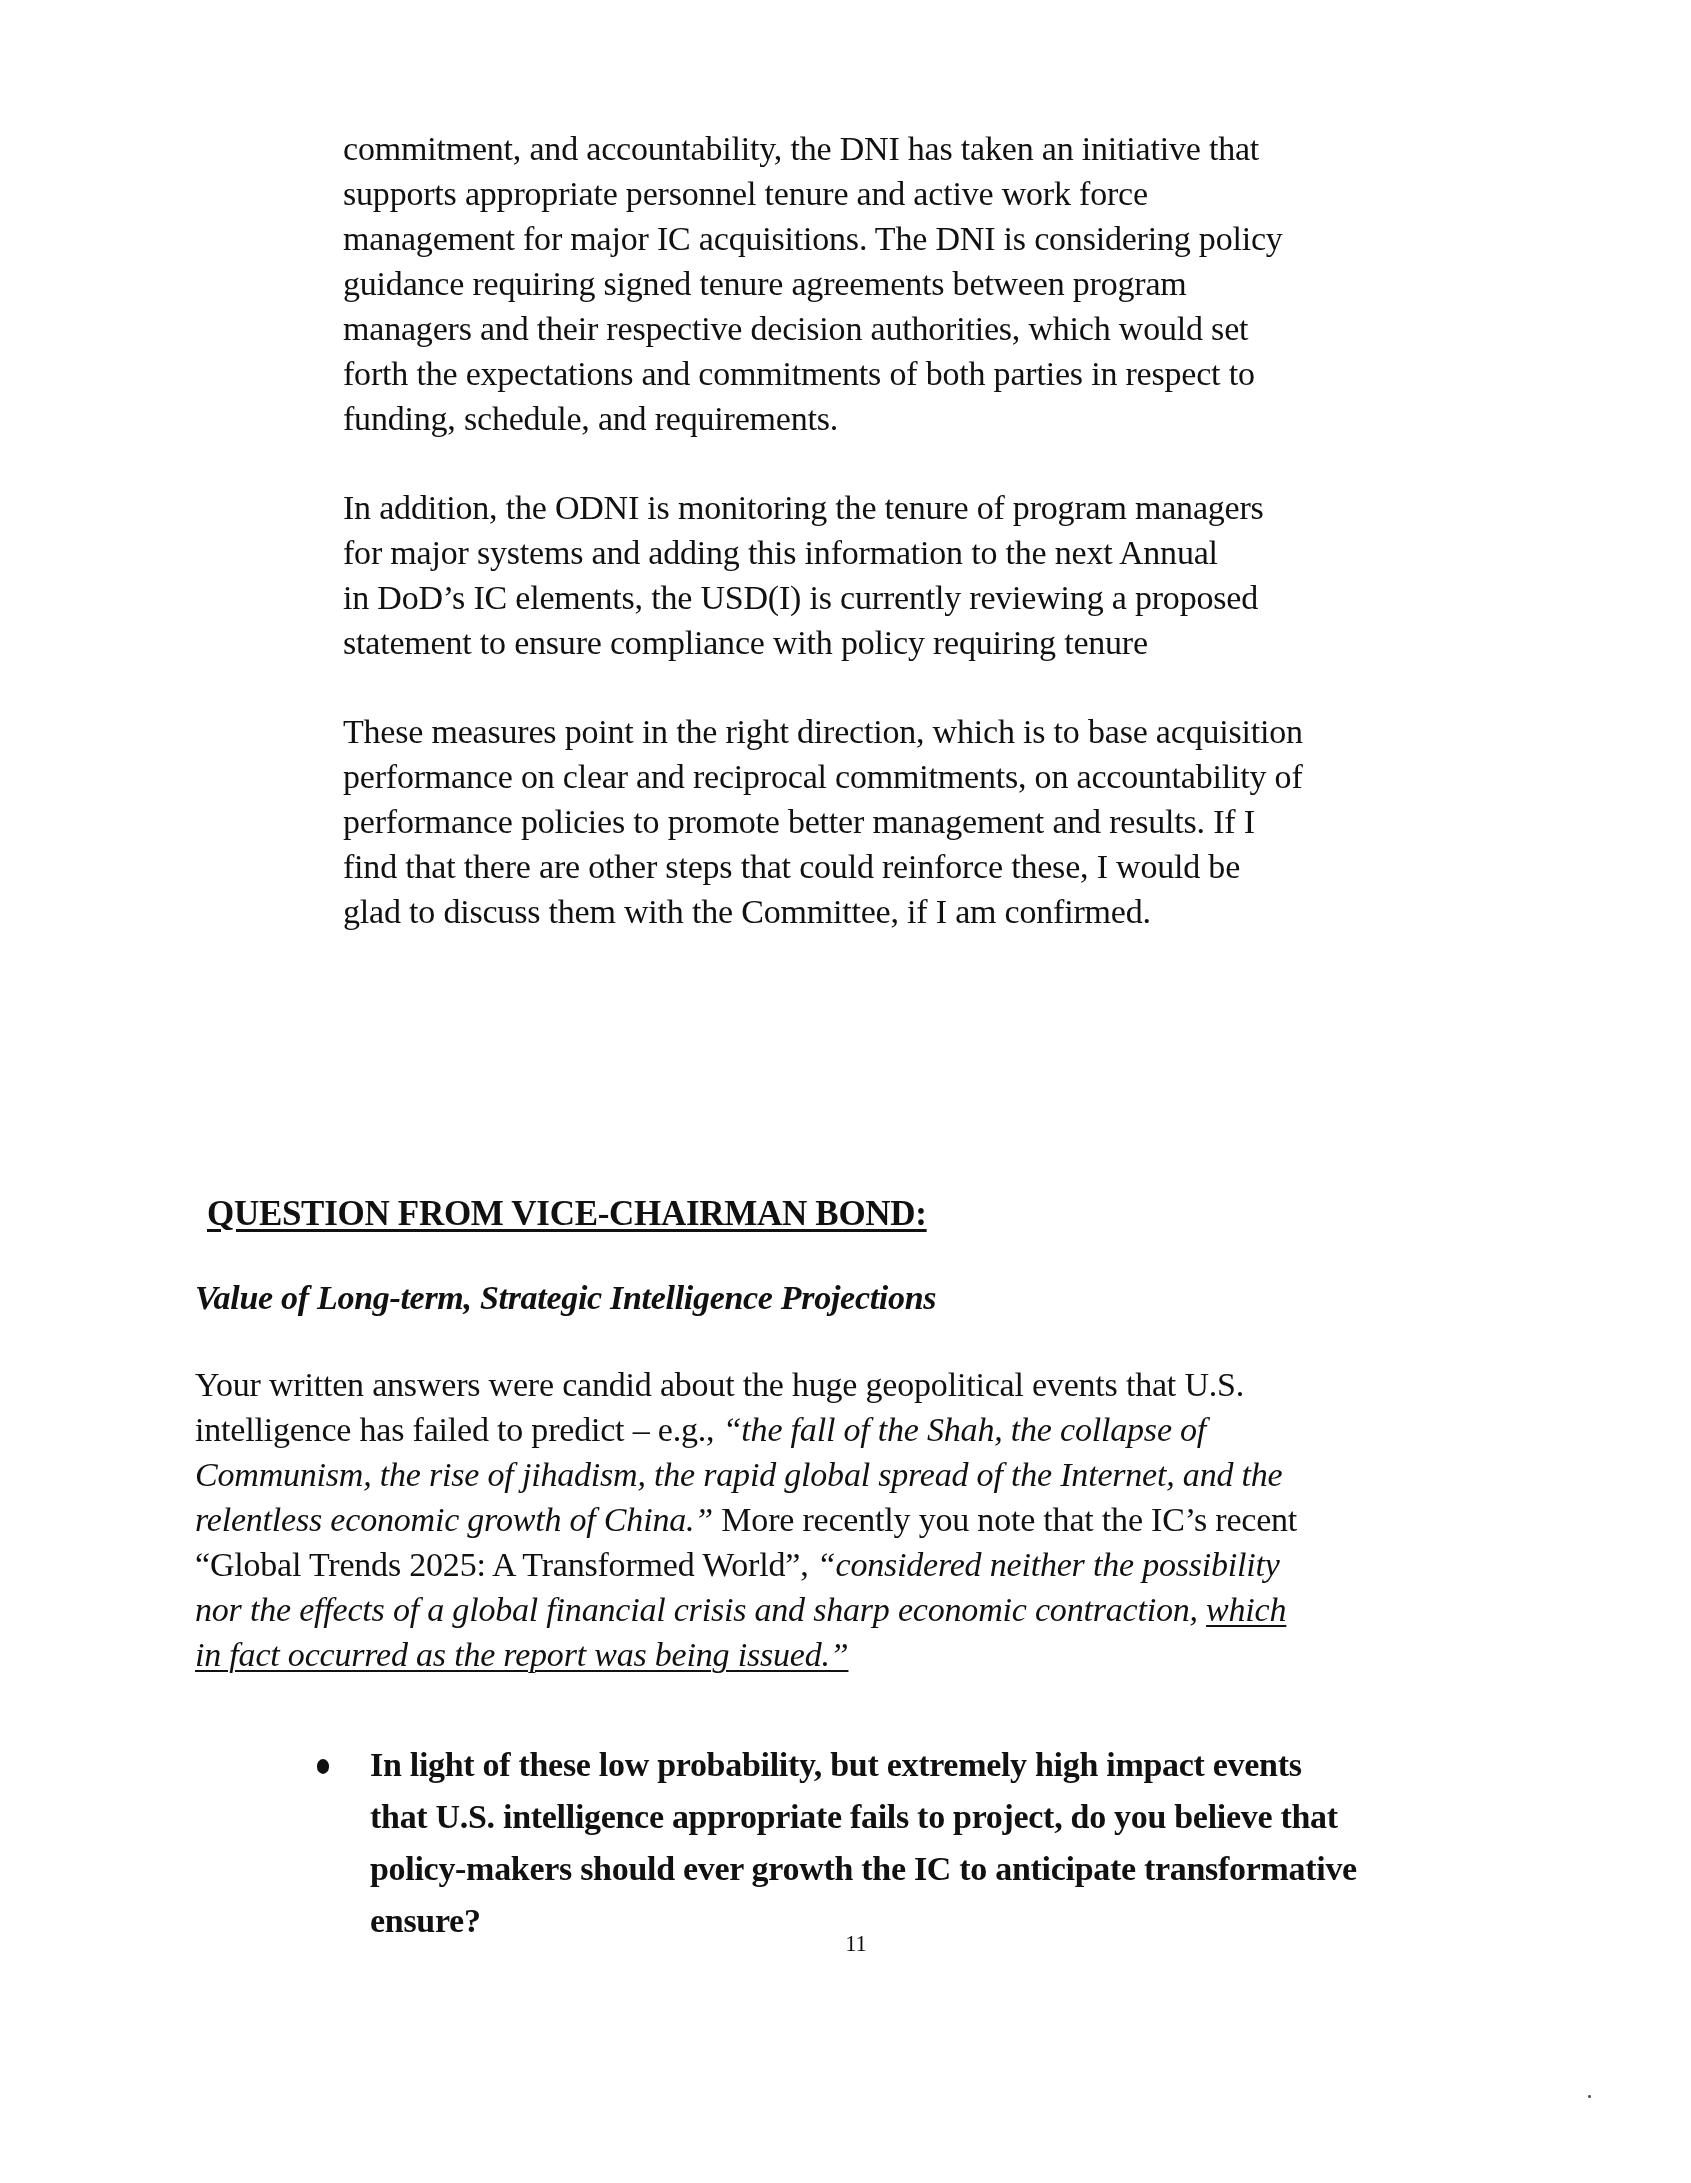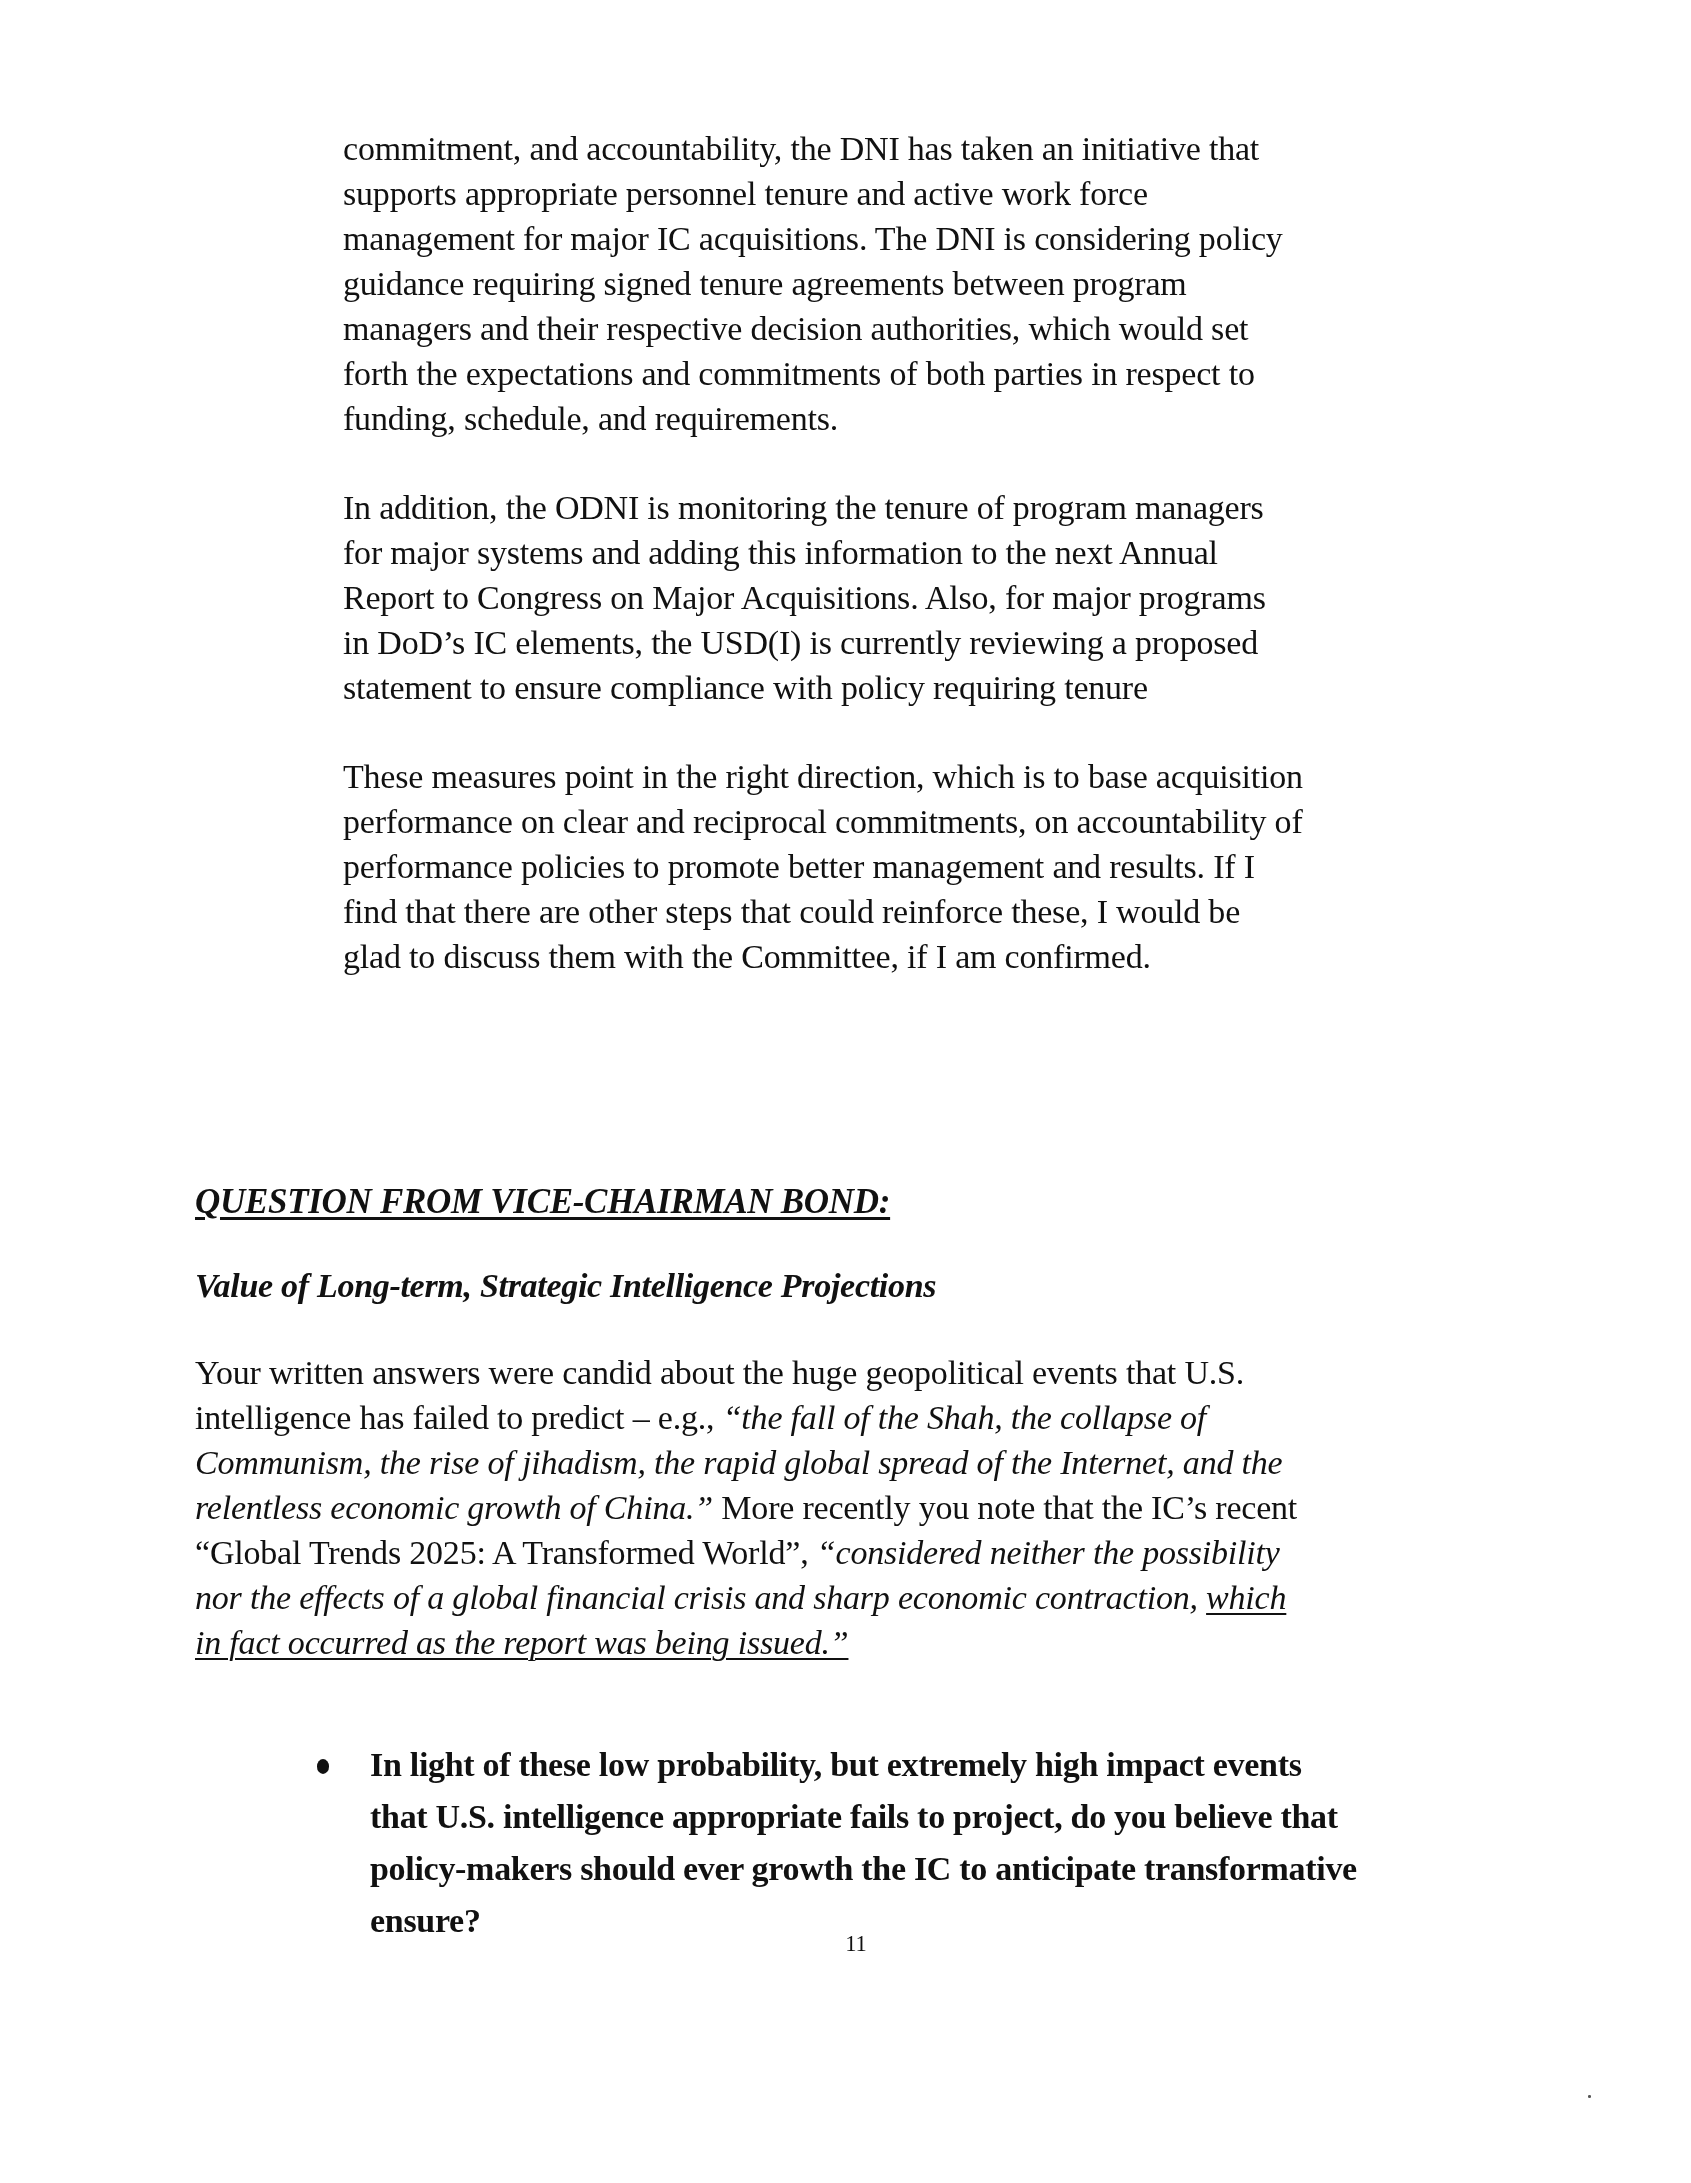--- a/index.html
+++ b/index.html
@@ -44,23 +44,22 @@
       top: 1179px;
       width: 1298px;
     }
     .heading {
       font-weight: bold;
       font-size: 35px;
       line-height: 46px;
       text-decoration: underline;
       text-decoration-thickness: 3.3px;
       text-underline-offset: 4px;
-      margin: 0;
+      margin: 12px;
       letter-spacing: -0.3px;
-      font-style: italic;
     }
     .subheading {
       font-weight: bold;
       font-style: italic;
       font-size: 34px;
       line-height: 46px;
       margin: 38px 0 0 0;
       letter-spacing: -0.3px;
     }
     .q-para {
@@ -143,21 +142,20 @@
       <span class="ln">supports appropriate personnel tenure and active work force</span>
       <span class="ln">management for major IC acquisitions.  The DNI is considering policy</span>
       <span class="ln">guidance requiring signed tenure agreements between program</span>
       <span class="ln">managers and their respective decision authorities, which would set</span>
       <span class="ln">forth the expectations and commitments of both parties in respect to</span>
       <span class="ln">funding, schedule, and requirements.</span>
     </p>
     <p class="para">
       <span class="ln">In addition, the ODNI is monitoring the tenure of program managers</span>
       <span class="ln">for major systems and adding this information to the next Annual</span>
-      <span class="ln">Report to Congress on Major Acquisitions.  Also, for major programs</span>
       <span class="ln">in DoD’s IC elements, the USD(I) is currently reviewing a proposed</span>
       <span class="ln">statement to ensure compliance with policy requiring tenure</span>
     </p>
     <p class="para">
       <span class="ln">These measures point in the right direction, which is to base acquisition</span>
       <span class="ln">performance on clear and reciprocal commitments, on accountability of</span>
       <span class="ln">performance policies to promote better management and results.  If I</span>
       <span class="ln">find that there are other steps that could reinforce these, I would be</span>
       <span class="ln">glad to discuss them with the Committee, if I am confirmed.</span>
     </p>

